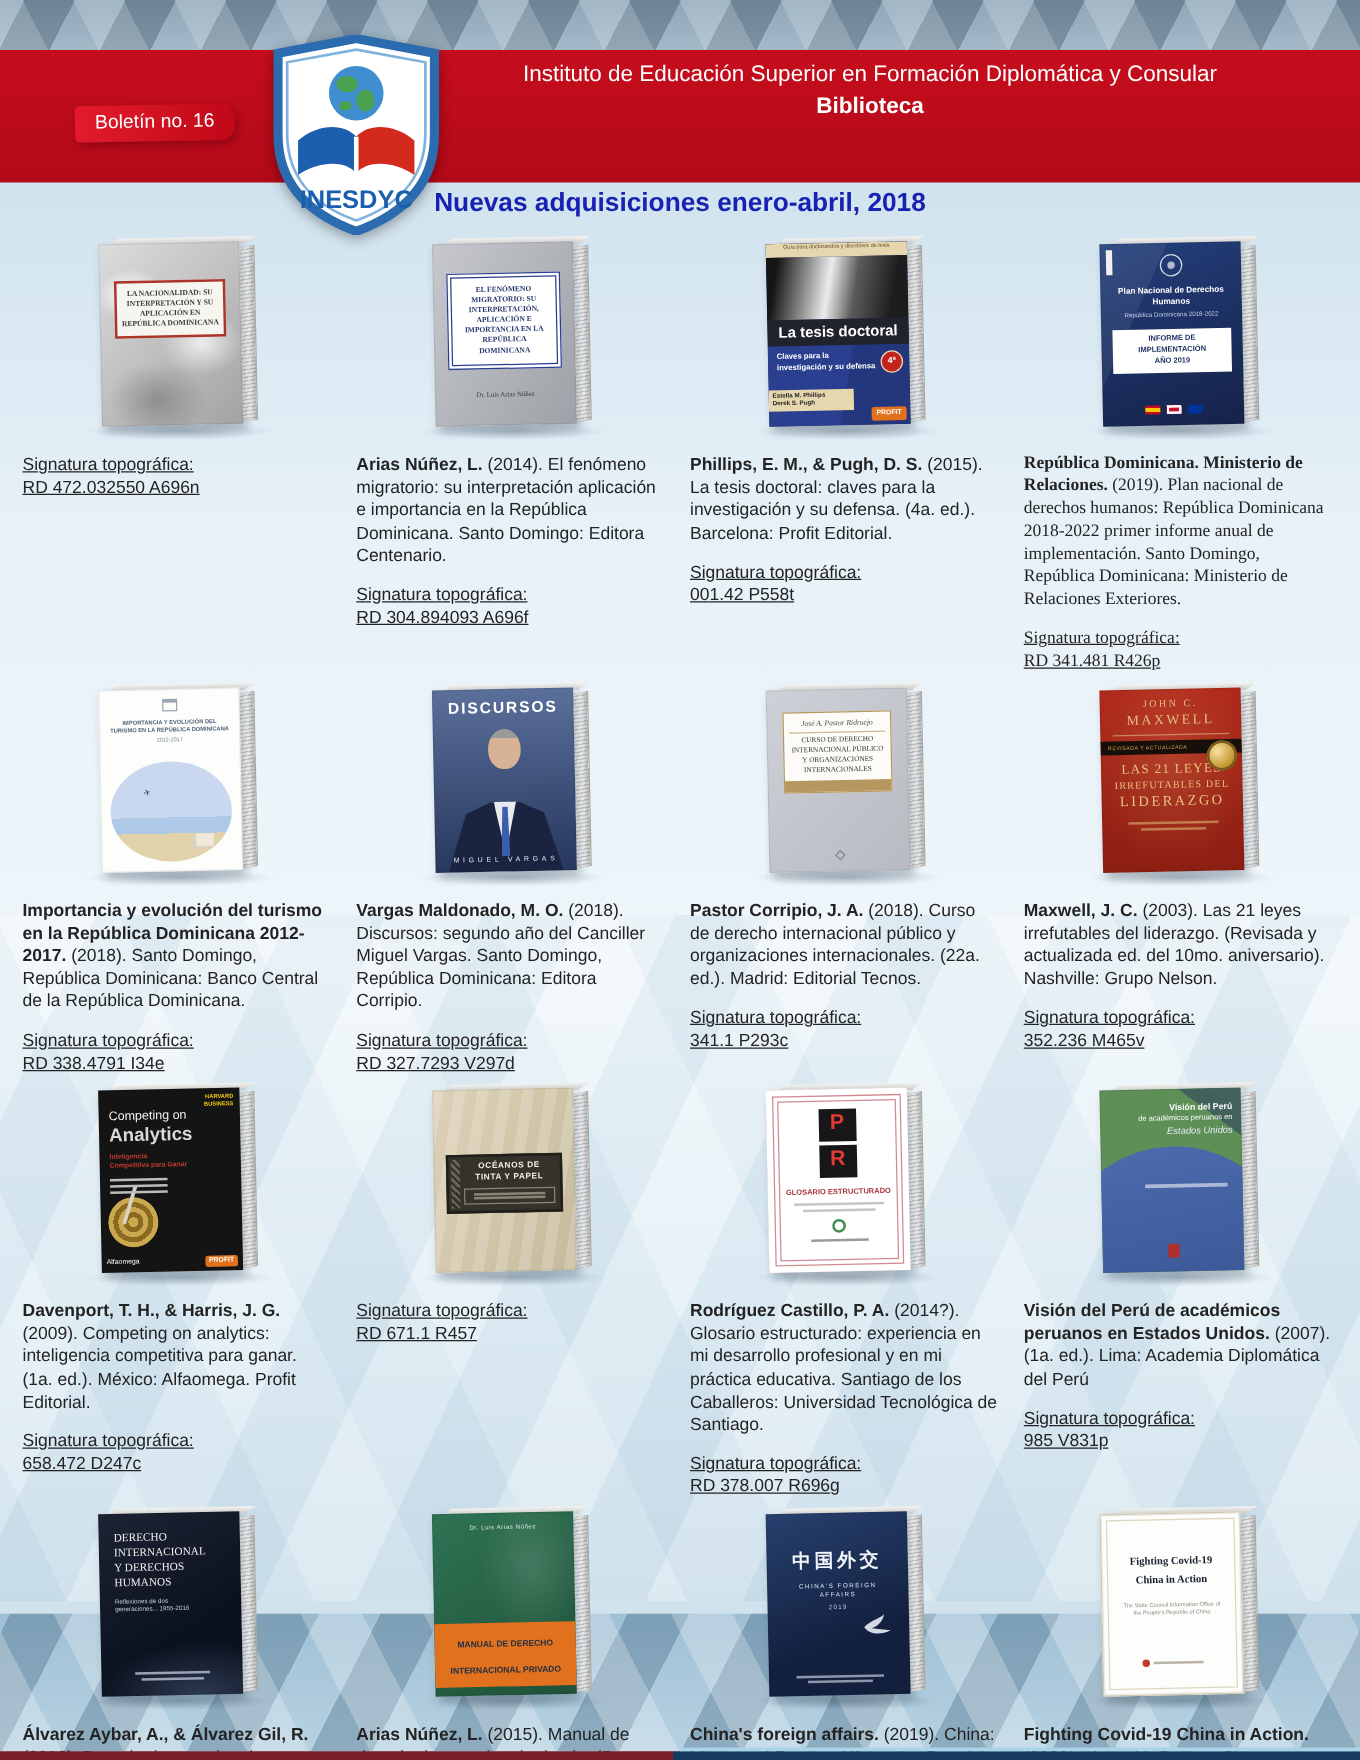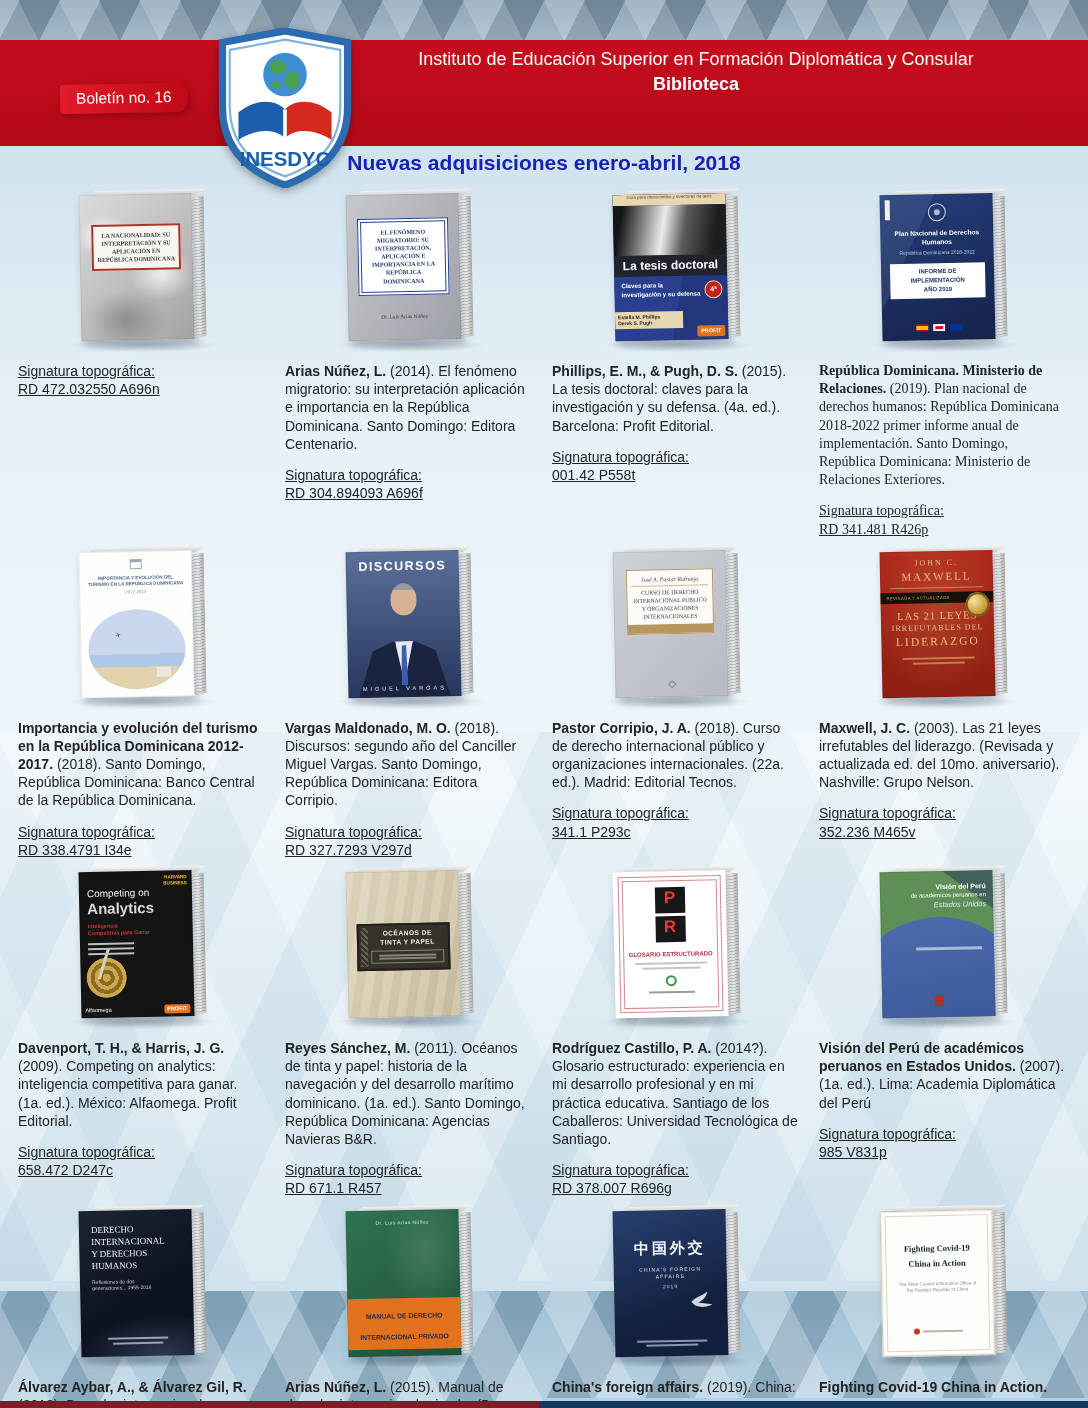--- a/index.html
+++ b/index.html
@@ -547,21 +547,20 @@
             <div class="pt10">OCÉANOS DE TINTA Y PAPEL</div>
             <div class="pin10">
                 <i></i>
                 <i></i>
               </div>
           </div>
         </div>
       </div>
     </div>
     <div class="cite">
-      <p class="c"><b>Reyes Sánchez, M.</b><span> (2011). Océanos de tinta y papel: historia de la navegación y del desarrollo marítimo dominicano. (1a. ed.). Santo Domingo, República Dominicana: Agencias Navieras B&amp;R.</span></p>
       <p class="sig">
           <span class="sl">Signatura topográfica:</span>
           <span class="cn">RD 671.1 R457</span>
         </p>
     </div>
   </div>
 
   <div class="cell">
     <div class="bookwrap">
       <div class="book">

